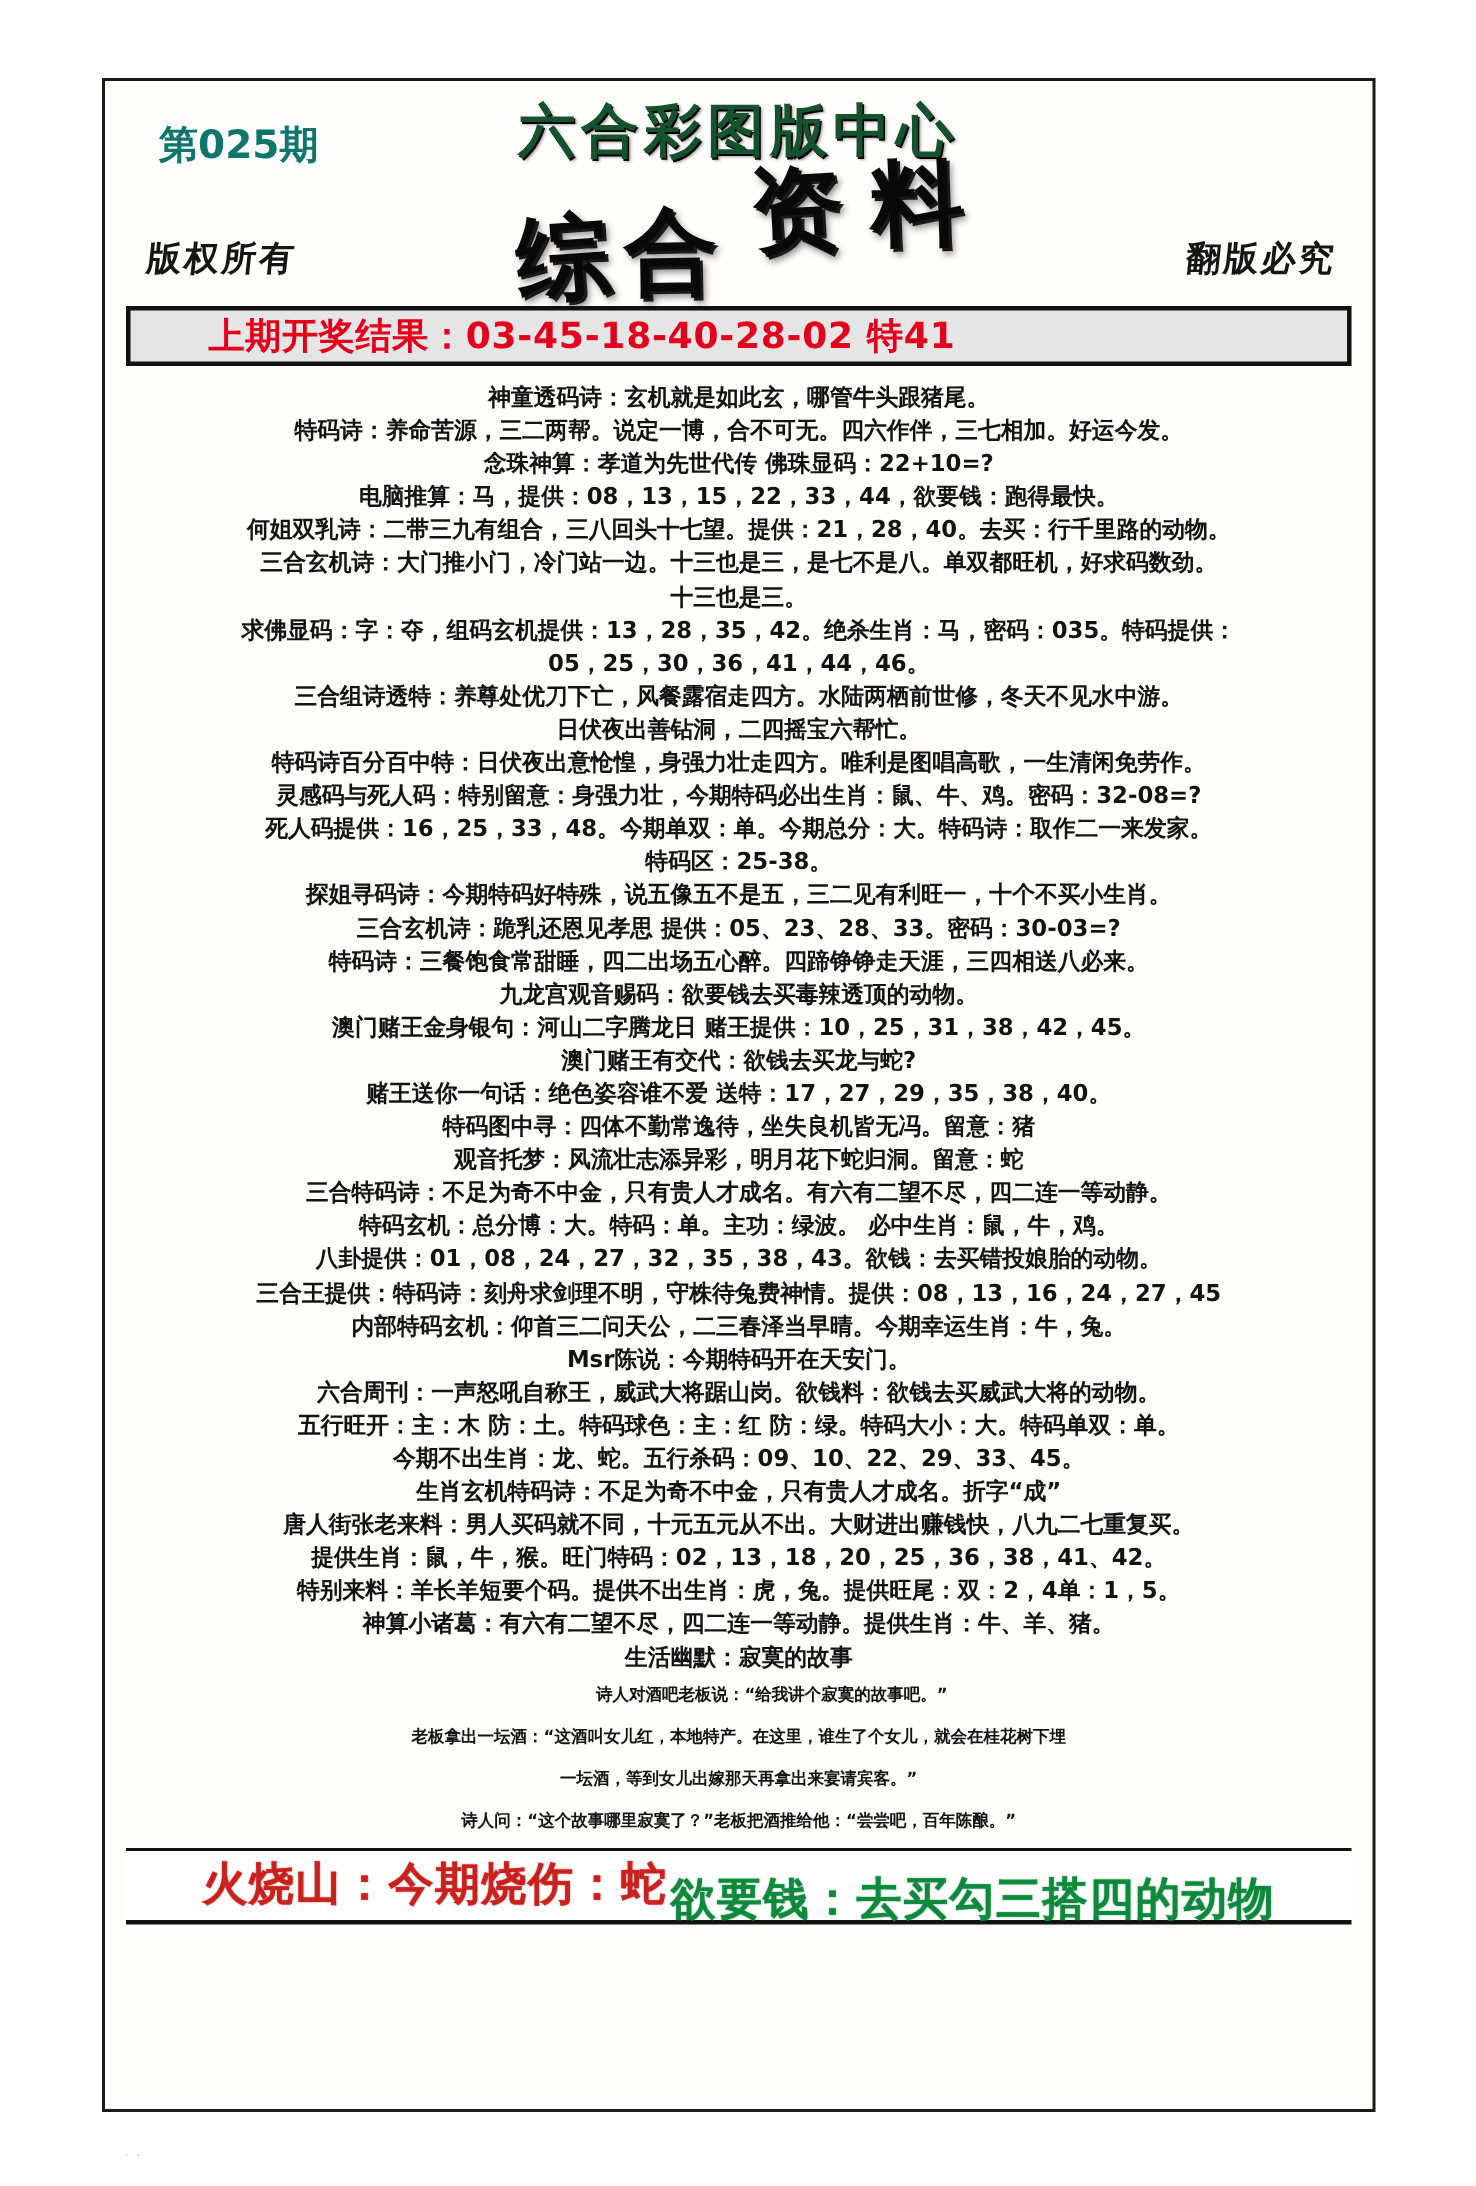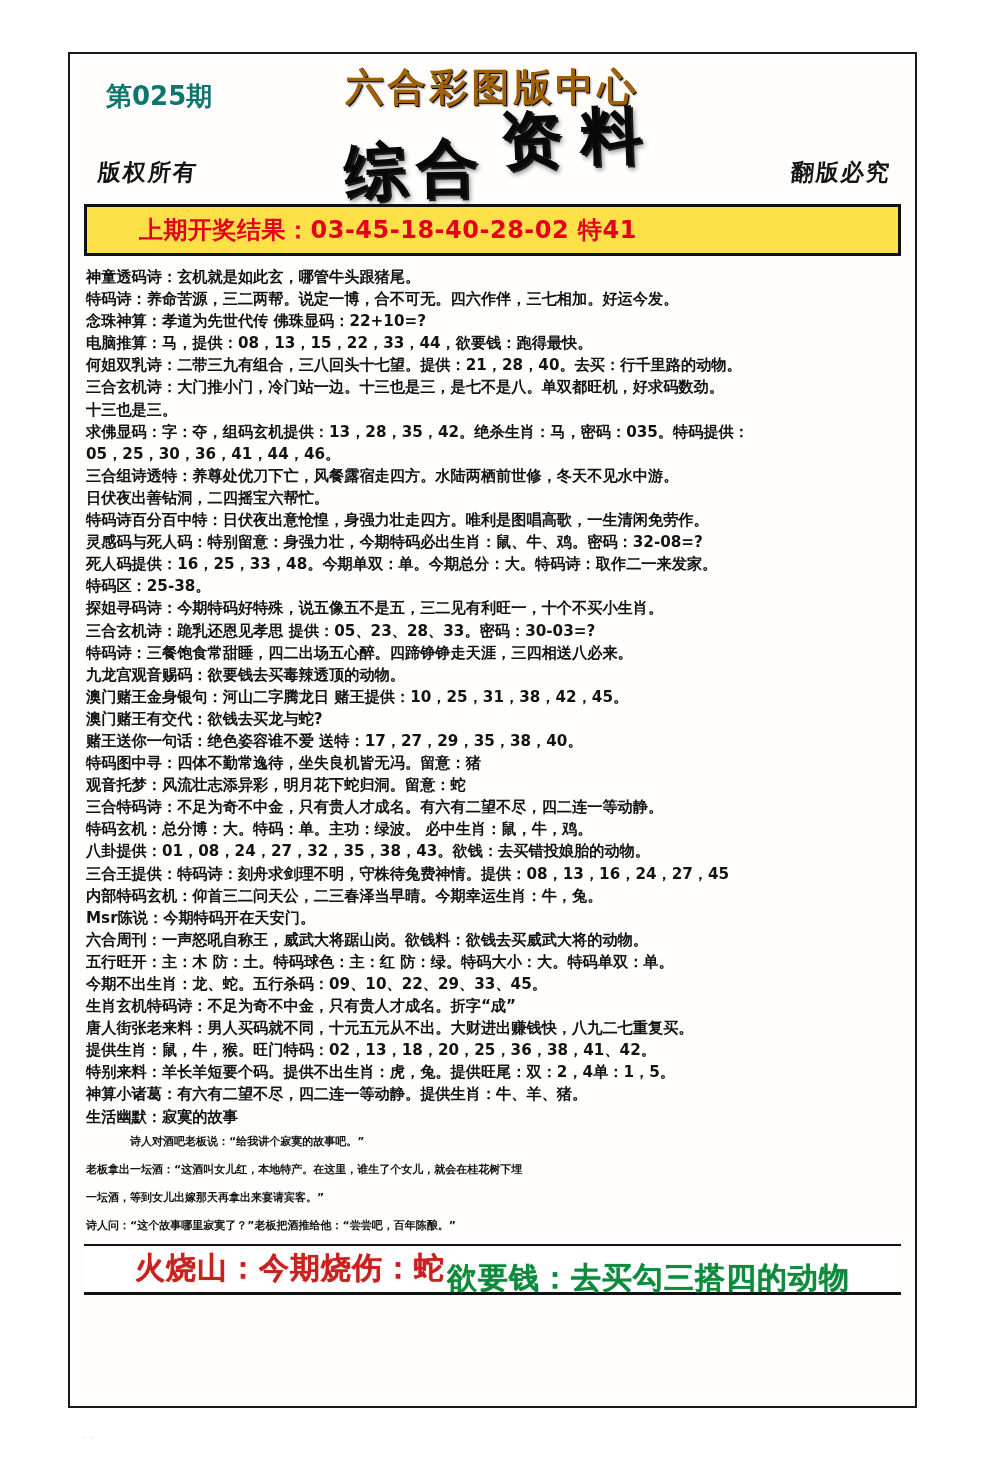--- a/index.html
+++ b/index.html
@@ -65,21 +65,21 @@
     transform: skewX(-6deg);
   }
   .logo-top {
     position: absolute;
     left: 0;
     right: 0;
     top: 8px;
     text-align: center;
     font-size: 38px;
     font-weight: 700;
-    color: #a16207;
+    color: #14532d;
     letter-spacing: 4px;
     font-family: "DejaVu Serif", serif;
     text-shadow: 1px 1px 0 #000, 2px 2px 2px rgba(0,0,0,0.35);
   }
   .logo-main {
     position: absolute;
     left: 0;
     right: 0;
     top: 46px;
     text-align: center;
@@ -95,39 +95,40 @@
   }
   .logo-main .g1 { transform: translateY(30px) rotate(-4deg); }
   .logo-main .g2 { transform: translateY(26px) rotate(-1deg); margin-left: 10px;}
   .logo-main .g3 { transform: translateY(-2px) rotate(-3deg); margin-left: 22px;}
   .logo-main .g4 { transform: translateY(-6px) rotate(-2deg); margin-left: 18px;}
 
   
   .result-bar {
     margin: 0 14px 0 14px;
     border: 3px solid #111;
-    height: 52px;
+    height: 40px;
     display: flex;
     align-items: center;
     padding-left: 52px;
     box-sizing: border-box;
-    background: #fde047;
+    background: #e5e5e5;
   }
   .result-text {
     font-size: 24px;
     font-weight: 700;
     color: #e4001b;
     font-family: "DejaVu Sans", sans-serif;
     letter-spacing: 0.5px;
     white-space: nowrap;
   }
 
   
   .body-wrap {
     padding: 10px 16px 0 16px;
+    text-align: center;
   }
   .line {
     font-size: 15.2px;
     line-height: 22.1px;
     color: #131313;
     font-family: "DejaVu Sans", "Liberation Sans", sans-serif;
     font-weight: 600;
     white-space: nowrap;
     letter-spacing: 0px;
     transform: scaleY(1.02);

